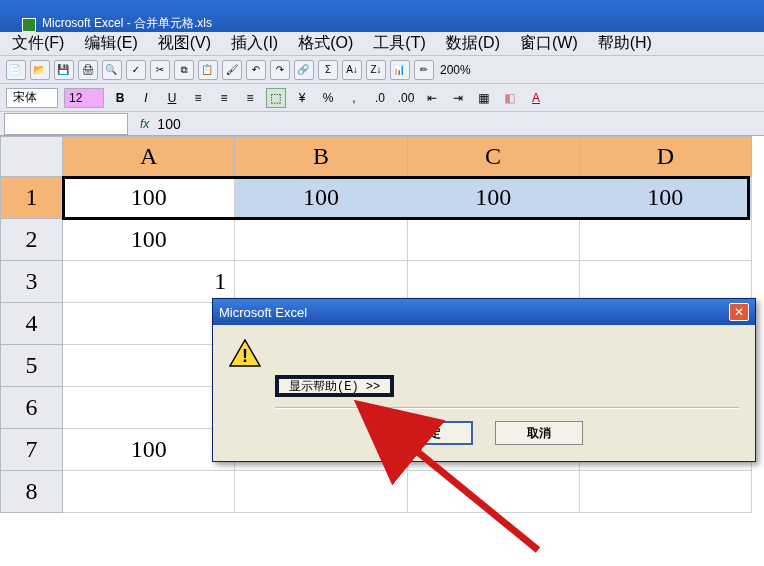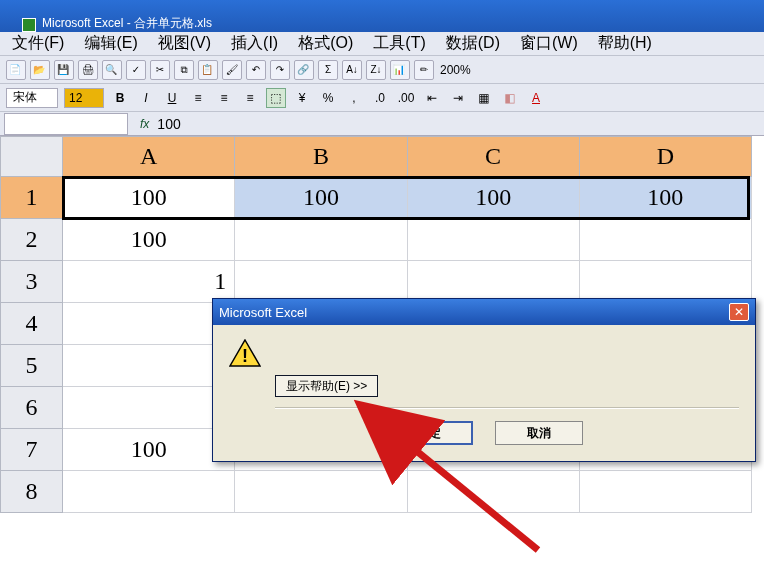--- a/index.html
+++ b/index.html
@@ -10,21 +10,21 @@
 
   .menubar { background: #e6e9f2; height: 24px; display: flex; align-items: center; padding: 2px 6px; font-size: 16px; gap: 8px; border-bottom: 1px solid #c0c4d0; }
   .menubar span { padding: 2px 6px; cursor: default; }
 
   .toolbar { background: #e6e9f2; height: 28px; display: flex; align-items: center; padding: 2px 6px; gap: 4px; border-bottom: 1px solid #c0c4d0; }
   .tbtn { width: 20px; height: 20px; border: 1px solid #aab; background: #f0f2fa; border-radius: 2px; display: flex; align-items: center; justify-content: center; font-size: 10px; }
   .zoom { font-size: 12px; margin-left: 2px; }
 
   .formatbar { background: #e6e9f2; height: 28px; display: flex; align-items: center; padding: 2px 6px; gap: 6px; border-bottom: 1px solid #c0c4d0; font-size: 12px; }
   .fontbox { border: 1px solid #aab; background: #fff; height: 20px; padding: 0 20px 0 6px; display: flex; align-items: center; }
-  .sizebox { border: 1px solid #aab; background: #eab308; height: 20px; width: 40px; padding: 0 4px; display: flex; align-items: center; }
+  .sizebox { border: 1px solid #aab; background: #f0abfc; height: 20px; width: 40px; padding: 0 4px; display: flex; align-items: center; }
   .fbtn { width: 20px; height: 20px; display: flex; align-items: center; justify-content: center; font-size: 12px; border: 1px solid transparent; }
   .fbtn.active { border: 1px solid #7a8; background: #d5e8d5; }
 
   .formulabar { background: #e6e9f2; height: 24px; display: flex; align-items: center; border-bottom: 1px solid #aab; }
   .namebox { width: 124px; height: 22px; border: 1px solid #aab; background: #fff; margin: 0 4px; padding: 0 20px 0 6px; font-size: 12px; display: flex; align-items: center; }
   .fx { font-style: italic; font-size: 12px; padding: 0 8px; color: #14532d; }
   .formula { font-size: 14px; }
 
   .sheet { position: relative; }
   .grid { border-collapse: collapse; width: 752px; }
@@ -36,21 +36,21 @@
   .grid tr:first-child .colhead { width: 172px; }
   .selbox { position: absolute; border: 3px solid #000; pointer-events: none; }
 
   .dialog { position: absolute; left: 212px; top: 298px; width: 544px; background: #ece9d8; border: 1px solid #0a246a; box-shadow: 3px 3px 6px rgba(0,0,0,0.4); }
   .dlgtitle { background: linear-gradient(#3a7ee0,#1b50b0); height: 26px; display: flex; align-items: center; padding: 0 6px; color: #fff; font-size: 13px; }
   .closebtn { margin-left: auto; width: 20px; height: 18px; background: #e05a3a; border: 1px solid #fff; border-radius: 2px; color: #fff; display: flex; align-items: center; justify-content: center; font-size: 12px; }
   .dlgbody { padding: 14px 16px 16px 16px; font-size: 12px; }
   .dlgrow { display: flex; align-items: flex-start; gap: 14px; }
   .warnicon { width: 32px; height: 28px; }
   .warnicon svg { width: 32px; height: 28px; }
-  .helpbtn { margin: 8px 0 0 46px; border: 1px solid #0f172a; background: #f4f2e8; padding: 1px 10px; height: 22px; font-size: 12px; display: inline-flex; align-items: center; }
+  .helpbtn { margin: 8px 0 0 46px; border: 4px solid #0f172a; background: #f4f2e8; padding: 1px 10px; height: 22px; font-size: 12px; display: inline-flex; align-items: center; font-family: Liberation Mono, monospace; }
   .hr { border-top: 1px solid #c0beb0; border-bottom: 1px solid #fff; margin: 10px 0 12px 46px; }
   .btnrow { display: flex; justify-content: center; gap: 22px; }
   .btn { border: 1px solid #888; background: #f4f2e8; width: 88px; height: 24px; font-size: 12px; font-weight: bold; }
   .btn.default { border: 2px solid #3a60b0; }
 
   .arrow { position: absolute; pointer-events: none; }
   .arrow svg { overflow: visible; }
 </style>
 </head>
 <body>

